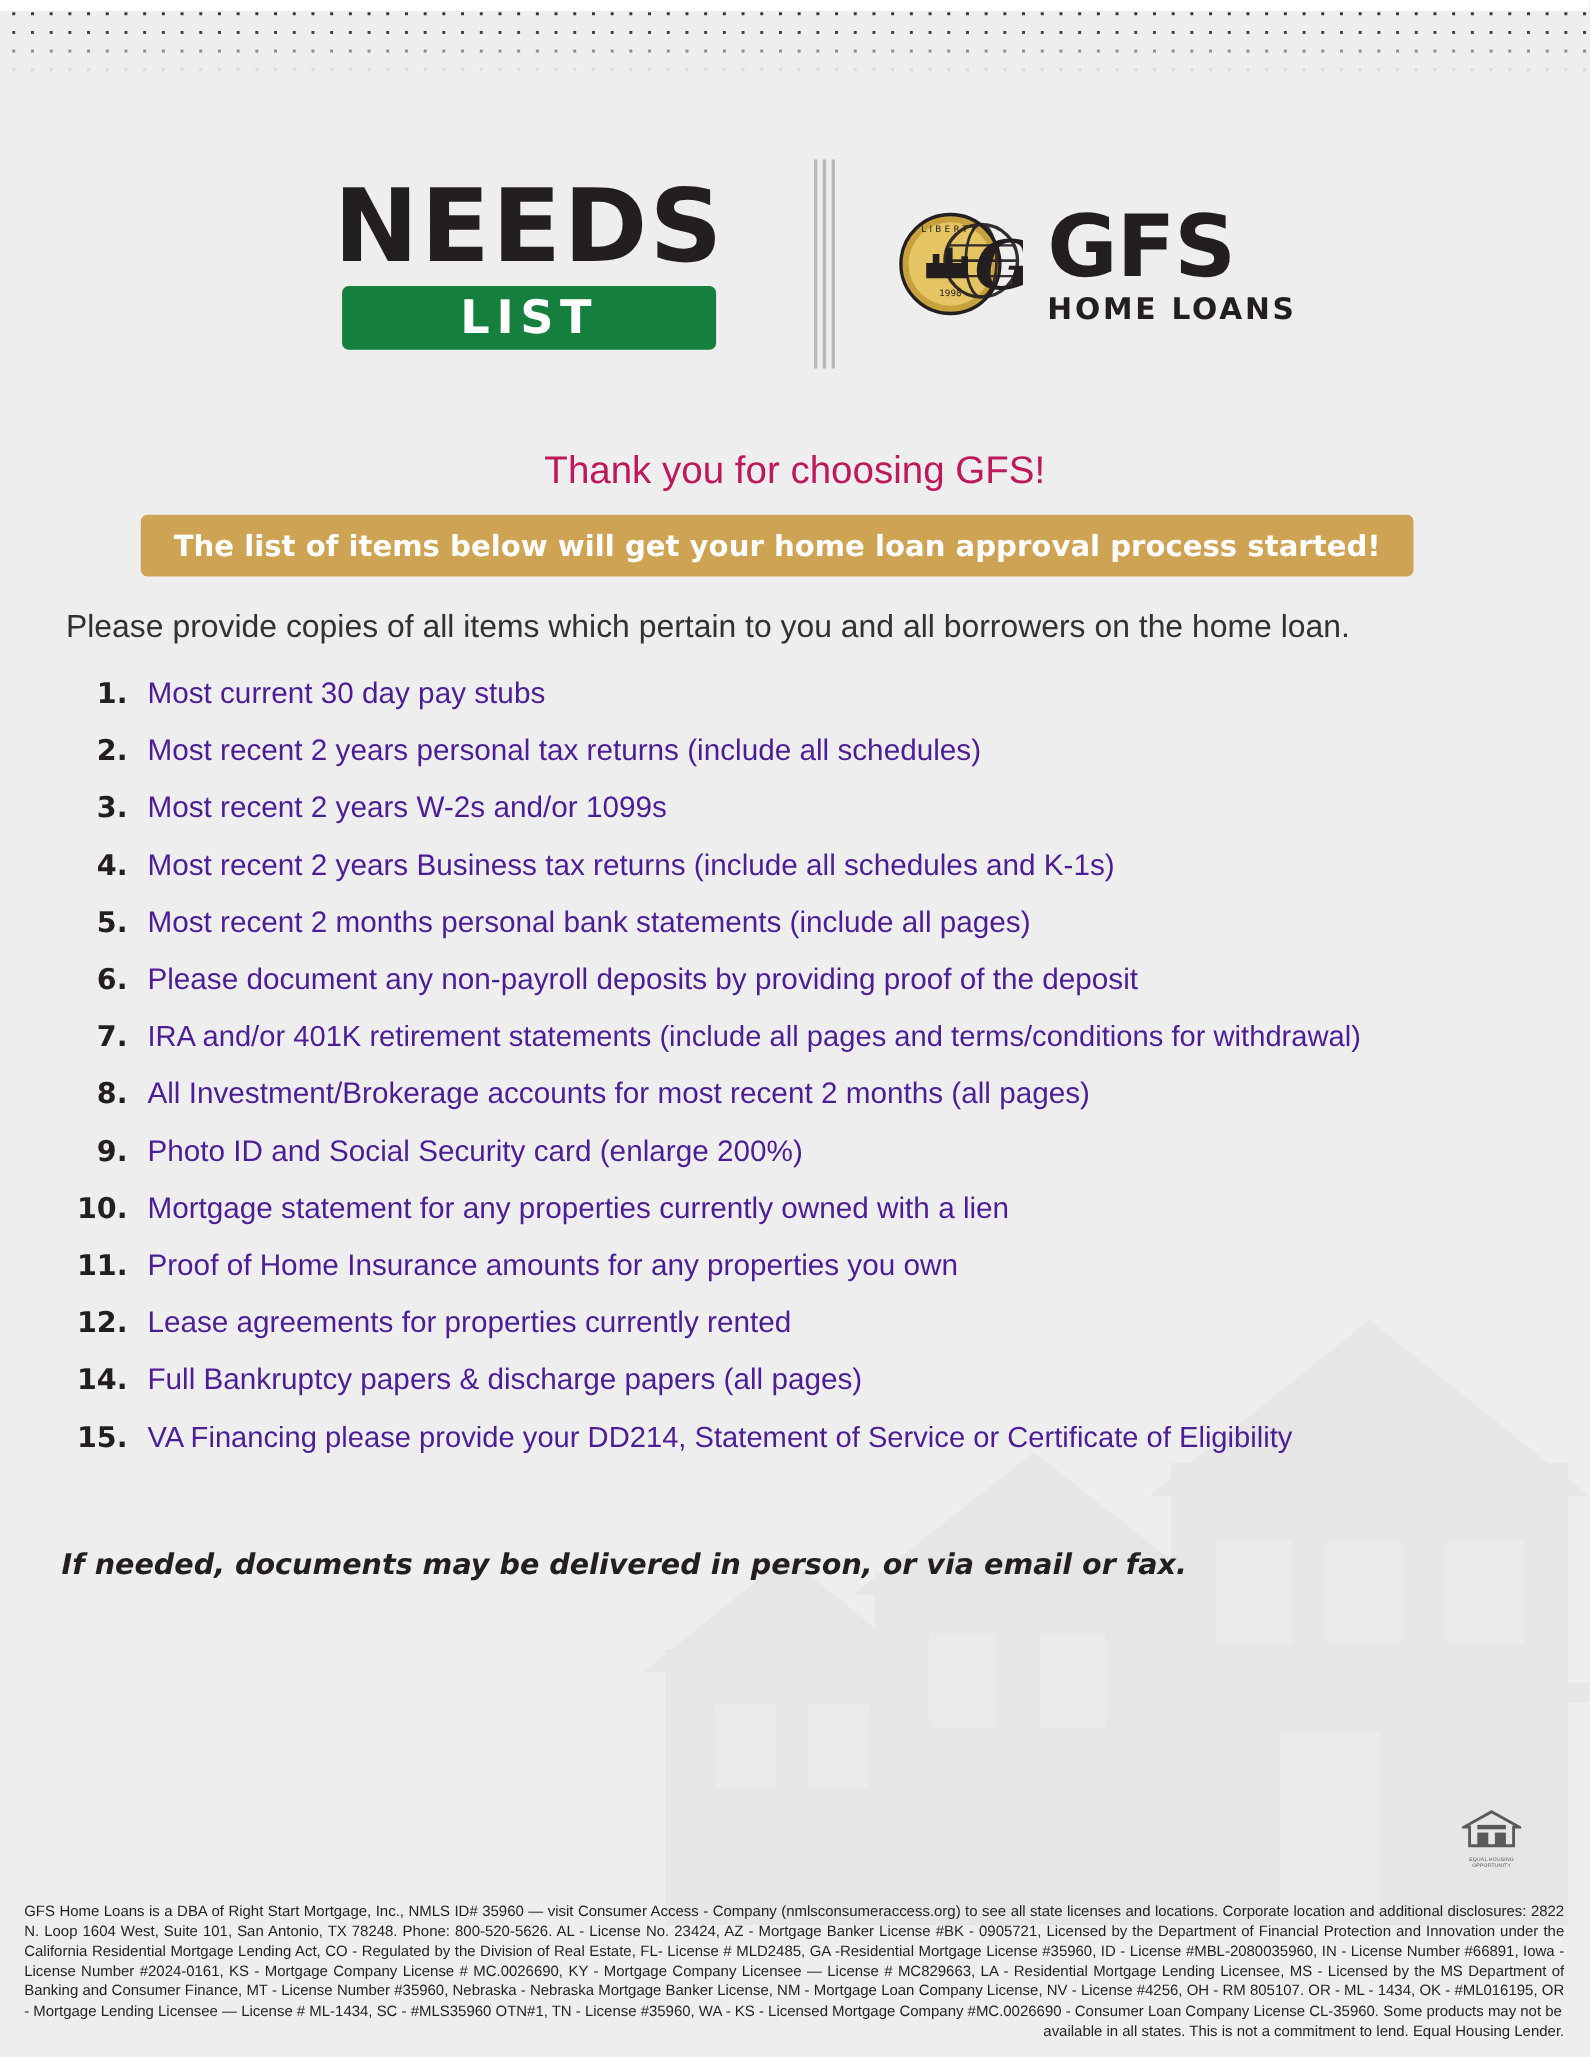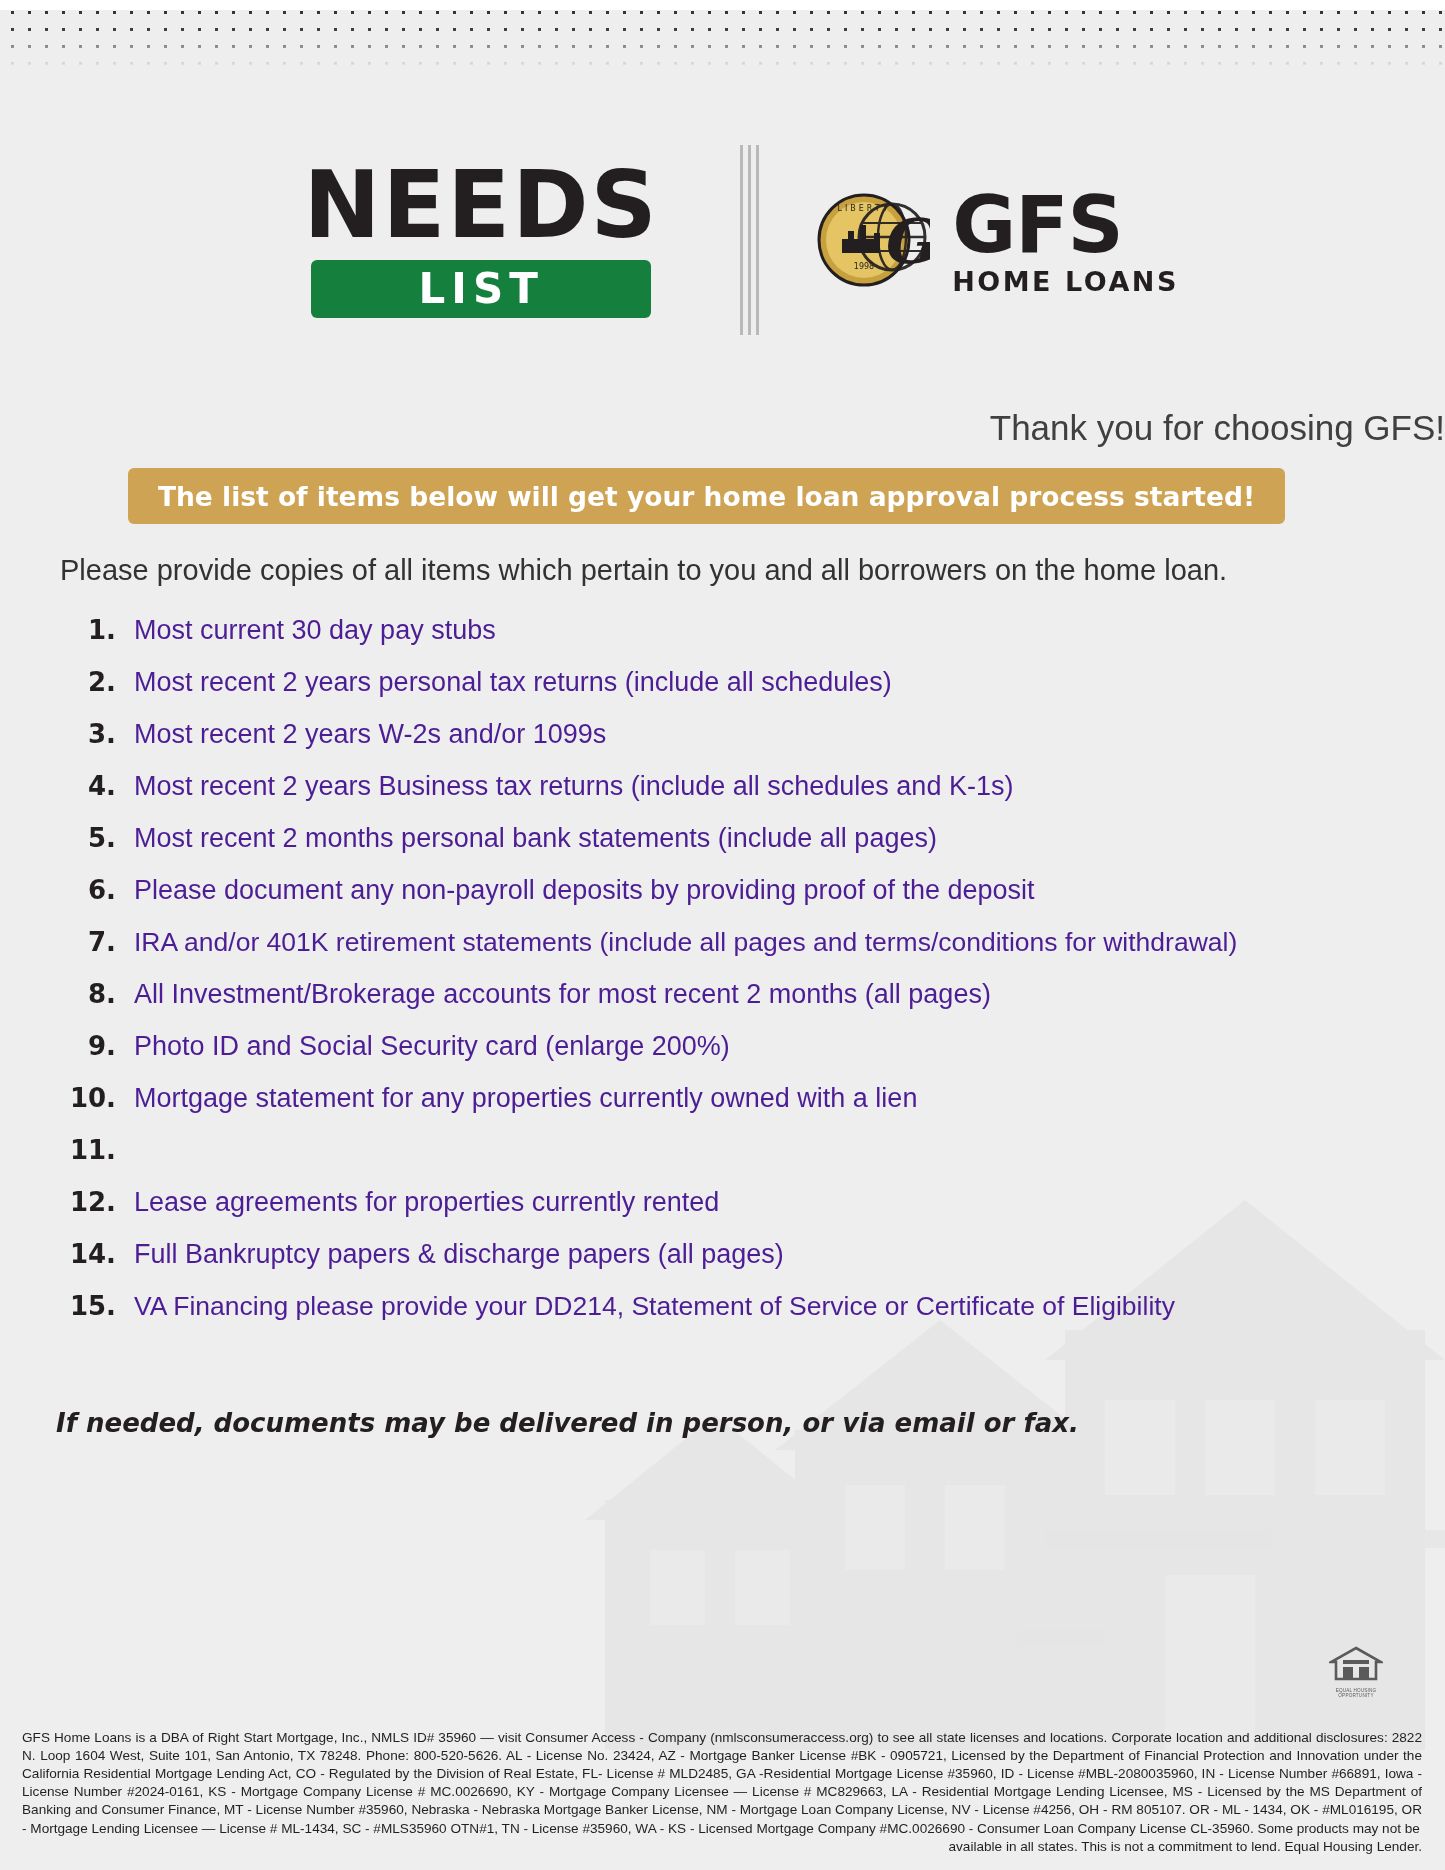--- a/index.html
+++ b/index.html
@@ -139,23 +139,23 @@
     display: block;
     margin-top: 4px;
   }
 
   
   .thankyou {
     position: absolute;
     top: 408px;
     left: 0;
     width: 1445px;
-    text-align: right;
+    text-align: center;
     font-size: 35px;
-    color: #404040;
+    color: #be185d;
   }
   .gold-bar {
     position: absolute;
     top: 468px;
     left: 128px;
     width: 1157px;
     height: 56px;
     background: #cfa354;
     border-radius: 6px;
     display: flex;
@@ -365,20 +365,21 @@
   <div class="row">
     <span class="num">9.</span>
     <span class="txt">Photo ID and Social Security card (enlarge 200%)</span>
   </div>
   <div class="row">
     <span class="num">10.</span>
     <span class="txt">Mortgage statement for any properties currently owned with a lien</span>
   </div>
   <div class="row">
     <span class="num">11.</span>
+    <span class="txt">Proof of Home Insurance amounts for any properties you own</span>
   </div>
   <div class="row">
     <span class="num">12.</span>
     <span class="txt">Lease agreements for properties currently rented</span>
   </div>
   <div class="row">
     <span class="num">14.</span>
     <span class="txt">Full Bankruptcy papers &amp; discharge papers (all pages)</span>
   </div>
   <div class="row wide">

